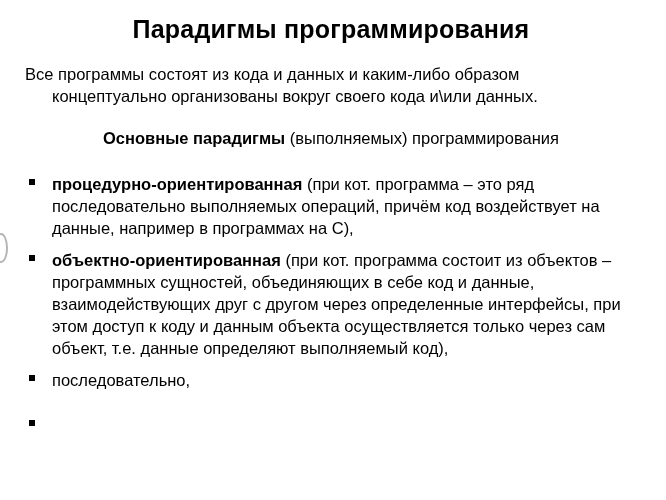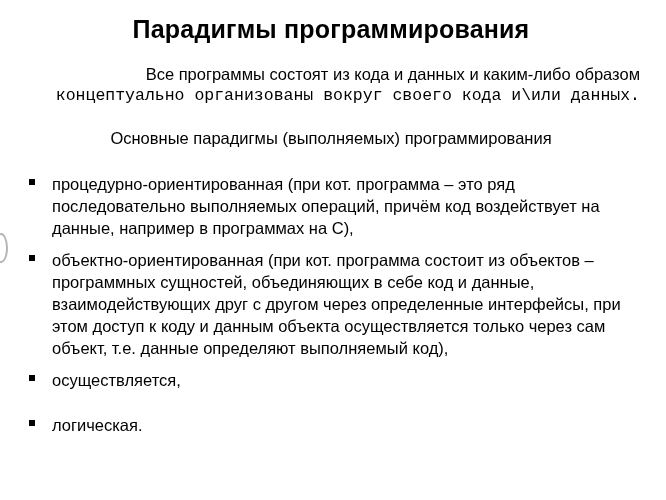--- a/index.html
+++ b/index.html
@@ -23,34 +23,32 @@
     line-height: 29px;
     font-weight: bold;
     letter-spacing: 0.2px;
   }
   .intro {
     margin-top: 19px;
     padding-left: 25px;
     padding-right: 22px;
     font-size: 16.5px;
     line-height: 22px;
-    text-align: right;
   }
   .intro-line2 {
     padding-left: 27px;
-    font-family: Liberation Mono, monospace;
   }
   .subtitle {
     margin-top: 20px;
     text-align: center;
     font-size: 16.5px;
     line-height: 22px;
   }
   .bold {
-    font-weight: normal;
+    font-weight: bold;
   }
   .bullets {
     margin-top: 24px;
   }
   .bullet {
     position: relative;
     padding-left: 52px;
     padding-right: 14px;
     font-size: 16.5px;
     line-height: 22px;
@@ -100,22 +98,22 @@
 
     <div class="bullet">
       <span class="bullet-marker"></span><span class="bold">процедурно-ориентированная</span><span> (при кот. программа – это ряд последовательно выполняемых операций, причём код воздействует на данные, например в программах на С),</span>
     </div>
 
     <div class="bullet">
       <span class="bullet-marker"></span><span class="bold">объектно-ориентированная</span><span> (при кот. программа состоит из объектов – программных сущностей, объединяющих в себе код и данные, взаимодействующих друг с другом через определенные интерфейсы, при этом доступ к коду и данным объекта осуществляется только через сам объект, т.е. данные определяют выполняемый код),</span>
     </div>
 
     <div class="bullet">
-      <span class="bullet-marker"></span><span class="bold"></span><span>осуществляется,</span>
+      <span class="bullet-marker"></span><span class="bold"></span><span>последовательно,</span>
     </div>
 
     <div class="bullet">
-      <span class="bullet-marker"></span><span class="bold"></span><span>логическая.</span>
+      <span class="bullet-marker"></span><span class="bold"></span>
     </div>
 
   </div>
 
 </div>
 
 </body></html>

